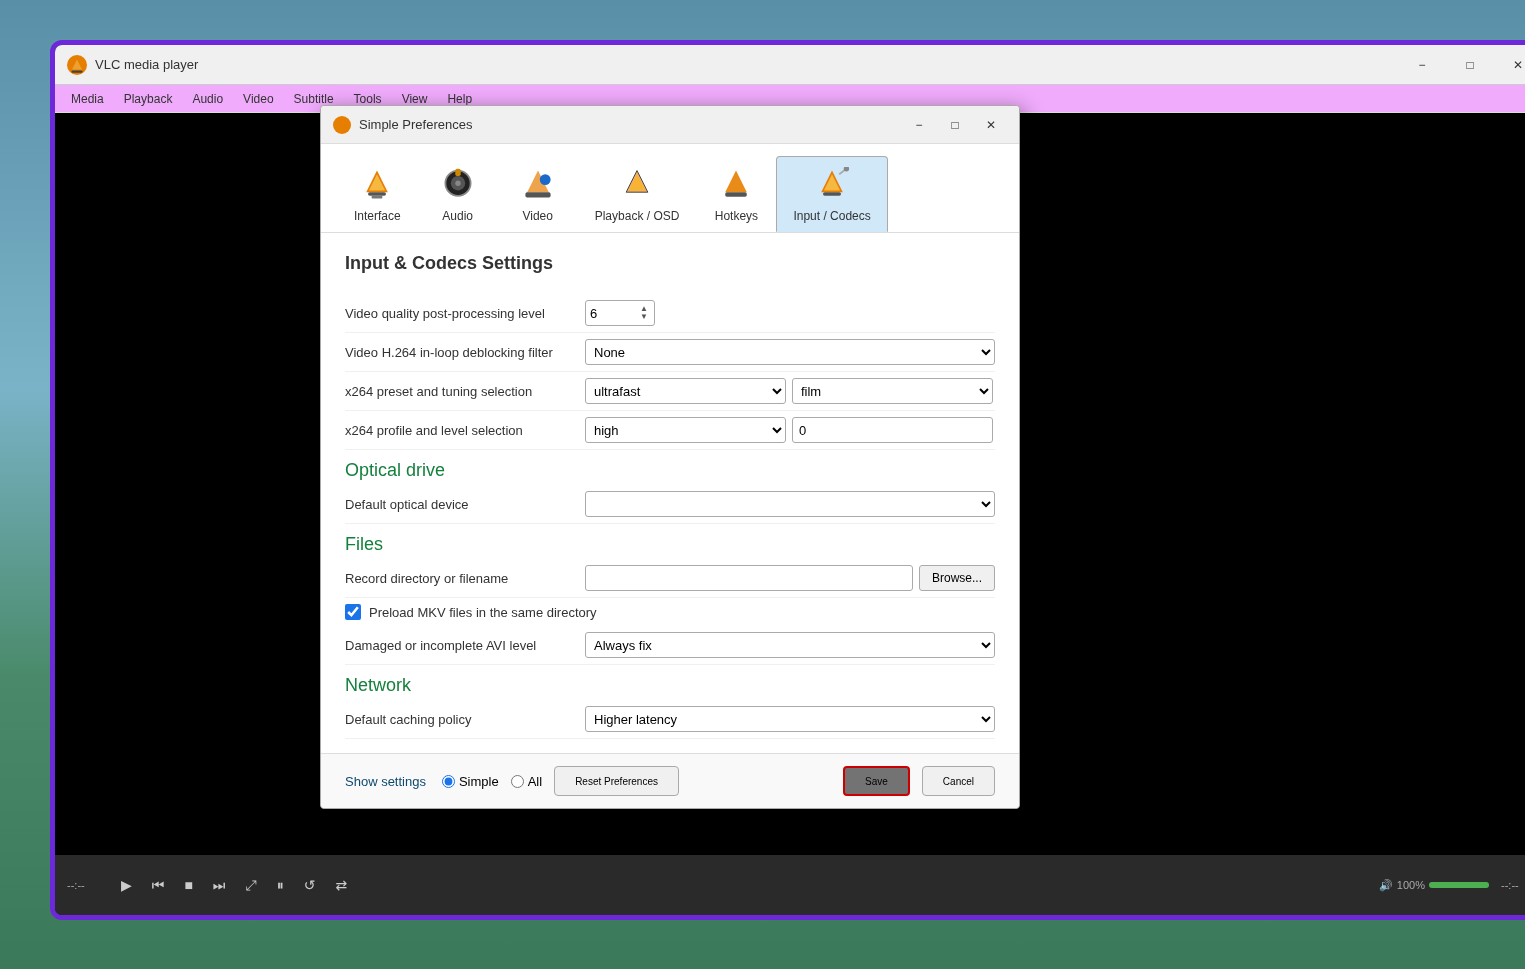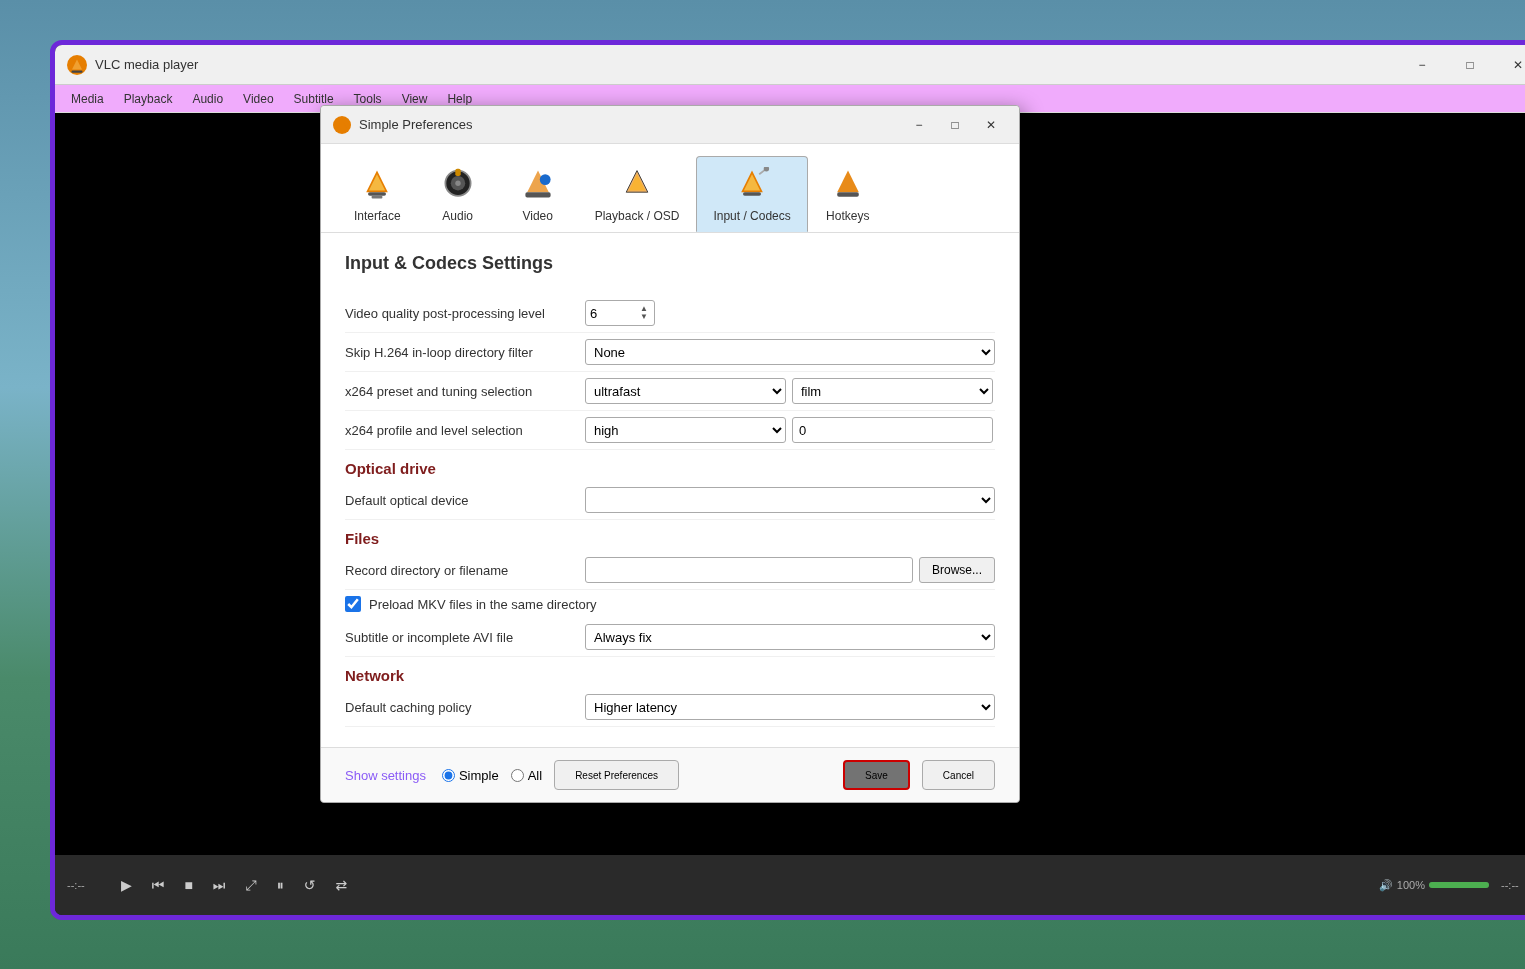--- a/index.html
+++ b/index.html
@@ -353,40 +353,40 @@
     }
 
     input[type="checkbox"] {
       width: 16px;
       height: 16px;
       cursor: pointer;
       accent-color: #1a73e8;
     }
 
     .section-header {
-      font-size: 15px;
-      font-weight: bold;
-      color: #7f1d1d;
+      font-size: 18px;
+      font-weight: normal;
+      color: #15803d;
       padding: 10px 0 4px;
     }
 
     
     .dialog-footer {
       padding: 12px 24px;
       border-top: 1px solid #ddd;
       display: flex;
       align-items: center;
       gap: 12px;
       background: #f9f9f9;
       border-radius: 0 0 4px 4px;
     }
 
     .footer-label {
       font-size: 13px;
-      color: #8b5cf6;
+      color: #0c4a6e;
       margin-right: 4px;
     }
 
     .radio-group {
       display: flex;
       gap: 12px;
       align-items: center;
     }
 
     .radio-label {
@@ -544,62 +544,62 @@
         <div class="tab-icon">
           <svg viewBox="0 0 40 40" width="36" height="36">
             <polygon points="20,4 32,28 8,28" fill="#e67e00" opacity="0.6"></polygon>
             <polygon points="20,8 29,26 11,26" fill="#ffb300" opacity="0.5"></polygon>
             <polygon points="20,4 32,28 8,28" fill="none" stroke="#333" stroke-width="1"></polygon>
           </svg>
         </div>
         <span>Playback / OSD</span>
       </div>
 
+      <div class="tab">
+        <div class="tab-icon">
+          <svg viewBox="0 0 40 40" width="36" height="36">
+            <polygon points="20,4 32,28 8,28" fill="#e67e00" opacity="0.9"></polygon>
+            <rect x="8" y="28" width="24" height="5" fill="#555" rx="2"></rect>
+          </svg>
+        </div>
+        <span>Hotkeys</span>
+      </div>
+
       <div class="tab active">
         <div class="tab-icon">
           <svg viewBox="0 0 40 40" width="36" height="36">
             <polygon points="20,4 32,28 8,28" fill="#e67e00"></polygon>
             <polygon points="20,8 29,26 11,26" fill="#f5b840"></polygon>
             <rect x="10" y="28" width="20" height="4" fill="#555" rx="2"></rect>
             <line x1="28" y1="8" x2="36" y2="2" stroke="#aaa" stroke-width="2"></line>
             <circle cx="36" cy="2" r="3" fill="#888"></circle>
           </svg>
         </div>
         <span>Input / Codecs</span>
-      </div>
-
-      <div class="tab">
-        <div class="tab-icon">
-          <svg viewBox="0 0 40 40" width="36" height="36">
-            <polygon points="20,4 32,28 8,28" fill="#e67e00" opacity="0.9"></polygon>
-            <rect x="8" y="28" width="24" height="5" fill="#555" rx="2"></rect>
-          </svg>
-        </div>
-        <span>Hotkeys</span>
       </div>
     </div>
 
     <div class="dialog-body">
       <div class="section-title">Input &amp; Codecs Settings</div>
 
       <div class="setting-row">
         <span class="setting-label">Video quality post-processing level</span>
         <div class="setting-control">
           <div class="spinbox">
             <span class="spinbox-val">6</span>
             <div class="spinbox-arrows">
               <button class="spinbox-arrow">▲</button>
               <button class="spinbox-arrow">▼</button>
             </div>
           </div>
         </div>
       </div>
 
       <div class="setting-row">
-        <span class="setting-label">Skip H.264 in-loop directory filter</span>
+        <span class="setting-label">Video H.264 in-loop deblocking filter</span>
         <div class="setting-control">
           <select class="combo combo-wide">
             <option>None</option>
             <option>All</option>
             <option>Non-ref</option>
           </select>
         </div>
       </div>
 
       <div class="setting-row">
@@ -668,21 +668,21 @@
           <button class="browse-btn">Browse...</button>
         </div>
       </div>
 
       <div class="checkbox-row">
         <input type="checkbox" id="preload-mkv" checked="" style="">
         <label for="preload-mkv">Preload MKV files in the same directory</label>
       </div>
 
       <div class="setting-row">
-        <span class="setting-label">Subtitle or incomplete AVI file</span>
+        <span class="setting-label">Damaged or incomplete AVI level</span>
         <div class="setting-control">
           <select class="combo combo-wide">
             <option selected="">Always fix</option>
             <option>Ask</option>
             <option>Fix when necessary</option>
             <option>Never fix</option>
           </select>
         </div>
       </div>
 

